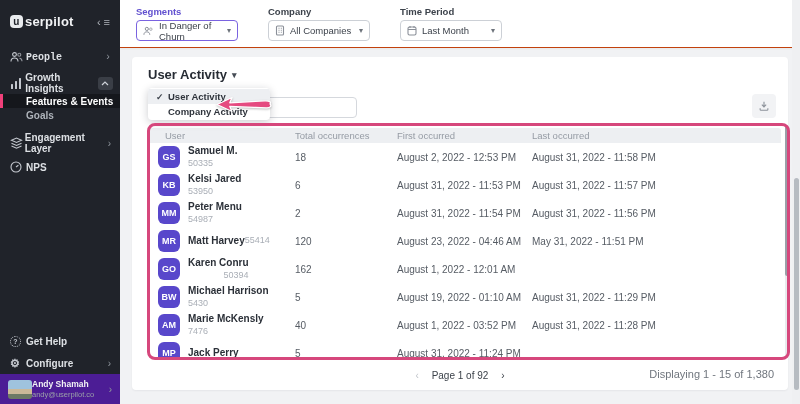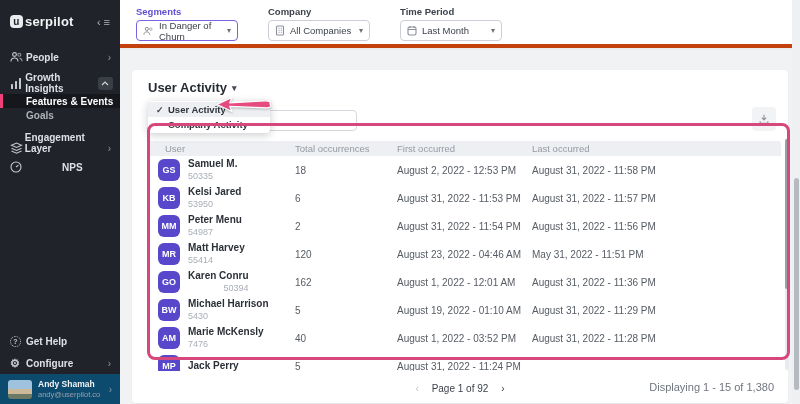--- a/index.html
+++ b/index.html
@@ -9,44 +9,44 @@
   
   .sidebar { position:absolute; left:0; top:0; width:120px; height:404px; background:#20232a; display:flex; flex-direction:column; z-index:3; }
   .logo-row { display:flex; align-items:center; justify-content:space-between; padding:9px 10px 0 10px; height:34px; }
   .logo { display:flex; align-items:center; gap:1px; color:#f2f3f5; font-size:13px; font-weight:bold; letter-spacing:.2px; }
   .logo-u { display:inline-flex; align-items:center; justify-content:center; width:13px; height:13px; background:#e9ebee; color:#20232a; border-radius:4px; font-size:10px; font-weight:bold; margin-right:1px; }
   .collapse { color:#aeb3ba; font-size:11px; display:flex; gap:3px; align-items:center; cursor:pointer; }
   .nav { margin-top:6px; display:flex; flex-direction:column; }
   .nav-item { position:relative; display:flex; align-items:center; height:22px; padding-left:10px; color:#dde0e4; font-size:10px; font-weight:bold; cursor:pointer; }
   .nav-item .ic { width:16px; display:inline-flex; justify-content:flex-start; color:#c4c8cf; }
   .nav-item .chev { margin-left:auto; margin-right:9px; color:#8f959d; font-size:10px; font-weight:normal; }
-  .nav-item.mt4 { margin-top:4px; } .nav-item.mt2 { margin-top:2px;gap:36px; }
+  .nav-item.mt4 { margin-top:4px; } .nav-item.mt2 { margin-top:2px; }
   .expand-btn { margin-left:auto; margin-right:7px; width:16px; height:13px; background:#3a3e46; border-radius:3px; display:flex; align-items:center; justify-content:center; }
   .sub-item { display:flex; align-items:center; height:14px; padding-left:26px; color:#c3c7cd; font-size:10px; font-weight:bold; cursor:pointer; }
   .sub-item.active { background:#15171c; color:#ffffff; border-left:3px solid #f0407a; padding-left:23px; }
   .sub-item.goals { color:#aeb3ba; }
   .sidebar-footer { margin-top:auto; display:flex; flex-direction:column; }
-  .profile { display:flex; align-items:center; gap:6px; background:#0c4a6e; padding:5px 8px; height:30px; cursor:pointer; }
+  .profile { display:flex; align-items:center; background:#4c1d95; padding:5px 8px; height:30px; cursor:pointer; }
   .avatar-photo { width:24px; height:19px; border-radius:3px; background:linear-gradient(to bottom,#9fc3de 0 45%,#cbb999 45% 75%,#6d7a66 75%); flex:0 0 auto; }
   .profile-name { color:#f1f2f4; font-size:8.5px; font-weight:bold; line-height:1.25; }
   .profile-email { color:#9aa0a8; font-size:7.5px; line-height:1.25; }
   .help-ic { width:11px; height:11px; border:1px dotted #c4c8cf; border-radius:50%; display:inline-flex; align-items:center; justify-content:center; font-size:7px; color:#c4c8cf; }
 
   
-  .filterbar { position:absolute; left:120px; top:0; width:672px; height:48px; background:#ffffff; border-bottom:4px solid #c2410c; box-shadow:0 1px 2px rgba(30,35,45,.05); display:flex; gap:30px; padding-left:16px; z-index:2; }
+  .filterbar { position:absolute; left:120px; top:0; width:672px; height:48px; background:#ffffff; border-bottom:1px solid #c2410c; box-shadow:0 1px 2px rgba(30,35,45,.05); display:flex; gap:30px; padding-left:16px; z-index:2; }
   .fgroup { display:flex; flex-direction:column; padding-top:6px; }
   .flabel { font-size:9.5px; font-weight:bold; color:#3c424b; margin-bottom:3px; }
   .flabel.purple { color:#6150cf; }
   .fselect { width:102px; height:21px; border:1px solid #ccd0d6; border-radius:4px; display:flex; align-items:center; gap:5px; padding:0 6px; font-size:9.5px; color:#3c424b; background:#fff; cursor:pointer; }
   .fselect.purple { border:1.5px solid #7a63e0; }
   .fselect .caret { margin-left:auto; color:#6d737b; font-size:8px; }
   .fselect .fic { color:#8a8f98; display:inline-flex; }
 
   
-  .card { position:absolute; left:132px; top:57px; width:656px; height:333px; background:#ffffff; border-radius:4px; box-shadow:0 1px 2px rgba(30,35,45,.06);margin-top:13px; }
+  .card { position:absolute; left:132px; top:57px; width:656px; height:333px; background:#ffffff; border-radius:4px; box-shadow:0 1px 2px rgba(30,35,45,.06); }
   .card-title { position:absolute; left:16px; top:10px; font-size:13px; font-weight:bold; color:#262b33; display:flex; align-items:center; gap:5px; cursor:pointer; }
   .card-title .caret { font-size:9px; color:#464c55; }
   .search-box { position:absolute; left:93px; top:40px; width:132px; height:21px; border:1px solid #d5d8dd; border-radius:4px; background:#fff; }
   .menu { position:absolute; left:16px; top:31px; width:122px; background:#ffffff; border-radius:4px; box-shadow:0 2px 8px rgba(20,25,35,.22); z-index:5; overflow:hidden; padding:1px 0; }
   .menu-item { display:flex; align-items:center; height:15px; padding:0 8px; font-size:9.5px; font-weight:bold; color:#2f343c; cursor:pointer; }
   .menu-item .check { width:12px; font-size:9px; color:#3c424b; }
   .menu-item.selected { background:#edeff2; }
   .dl-btn { position:absolute; right:12px; top:37px; width:24px; height:24px; background:#f2f3f5; border:none; border-radius:4px; display:flex; align-items:center; justify-content:center; color:#8d939b; cursor:pointer; }
 
   
@@ -89,21 +89,21 @@
         <span class="logo-u">u</span>
           <span>serpilot</span>
       </div>
       <div class="collapse">
         <span>‹</span>
         <span>≡</span>
       </div>
     </div>
 
     <nav class="nav">
-      <div class="nav-item" style="margin-top:6px;">
+      <div class="nav-item" style="margin-top:6px;font-family:Liberation Mono, monospace;">
         <span class="ic">
           <svg width="13" height="12" viewBox="0 0 13 12" fill="none" stroke="currentColor" stroke-width="1.1">
             <circle cx="4.5" cy="3.5" r="1.9"></circle>
               <circle cx="9.3" cy="3.8" r="1.5" opacity=".7"></circle>
             <path d="M1 10.5c0-2.4 1.6-3.5 3.5-3.5s3.5 1.1 3.5 3.5"></path>
               <path d="M9.5 7.3c1.5.2 2.5 1.2 2.5 3" opacity=".7"></path>
           </svg>
         </span>
         <span>People</span>
         <span class="chev">›</span>
@@ -125,21 +125,21 @@
         </span>
       </div>
 
       <div class="sub-item active mt4">
         <span>Features &amp; Events</span>
       </div>
       <div class="sub-item goals mt2">
         <span>Goals</span>
       </div>
 
-      <div class="nav-item" style="margin-top:10px;align-items:flex-end;">
+      <div class="nav-item" style="margin-top:10px;">
         <span class="ic">
           <svg width="13" height="12" viewBox="0 0 13 12" fill="none" stroke="currentColor" stroke-width="1.1">
             <path d="M1.5 3.2 6.5 1l5 2.2-5 2.2z"></path>
               <path d="M1.5 6.2l5 2.2 5-2.2"></path>
               <path d="M1.5 9l5 2.2 5-2.2"></path>
           </svg>
         </span>
         <span>Engagement Layer</span>
         <span class="chev">›</span>
       </div>
@@ -291,41 +291,40 @@
               </span>
             </div>
           <div>2</div>
           <div>August 31, 2022 - 11:54 PM</div>
           <div>August 31, 2022 - 11:56 PM</div>
         </div>
 
         <div class="trow">
           <div class="ucell">
               <span class="avatar">MR</span>
-            <span style="display:flex;flex-direction:column;">
+            <span style="display:flex;flex-direction:row;">
                 <span class="uname">Matt Harvey</span>
                 <span class="uid">55414</span>
               </span>
             </div>
           <div>120</div>
           <div>August 23, 2022 - 04:46 AM</div>
           <div>May 31, 2022 - 11:51 PM</div>
         </div>
 
         <div class="trow">
           <div class="ucell">
               <span class="avatar">GO</span>
             <span style="display:flex;flex-direction:column;text-align:right;">
                 <span class="uname">Karen Conru</span>
                 <span class="uid">50394</span>
               </span>
             </div>
           <div>162</div>
           <div>August 1, 2022 - 12:01 AM</div>
-          <div>August 31, 2022 - 11:36 PM</div>
         </div>
 
         <div class="trow">
           <div class="ucell">
               <span class="avatar">BW</span>
             <span style="display:flex;flex-direction:column;">
                 <span class="uname">Michael Harrison</span>
                 <span class="uid">5430</span>
               </span>
             </div>

